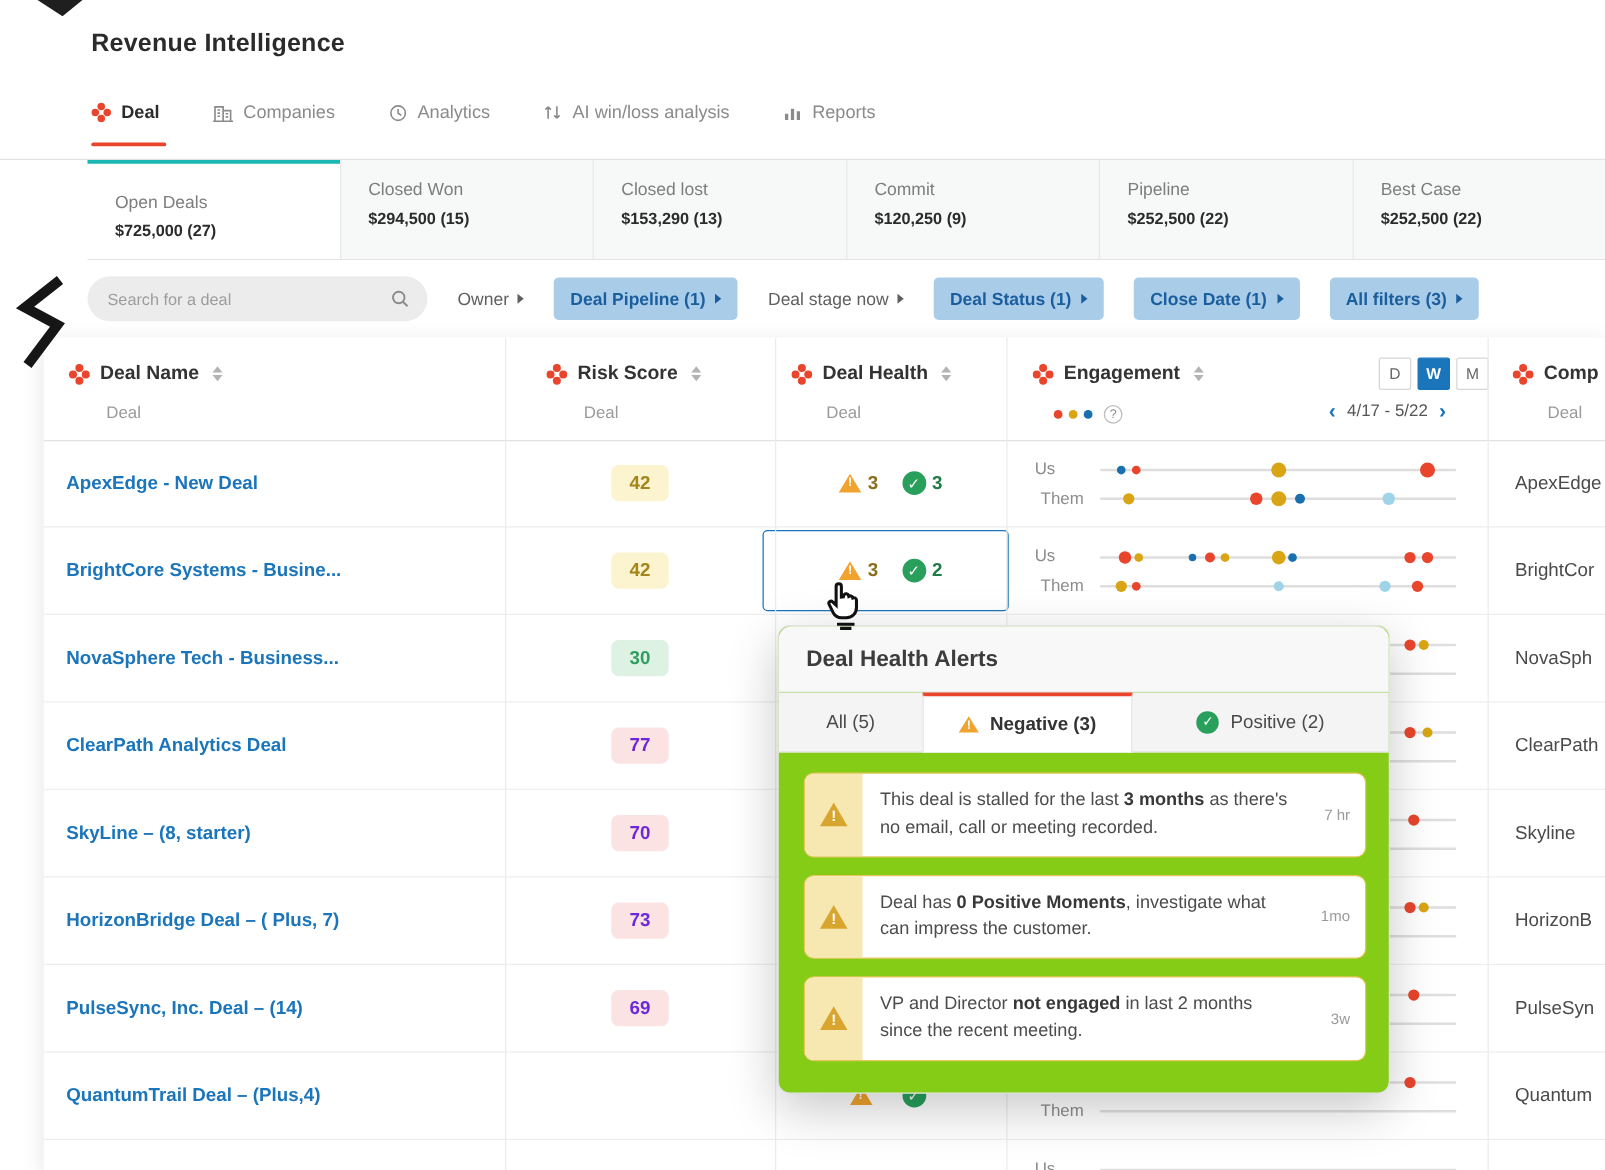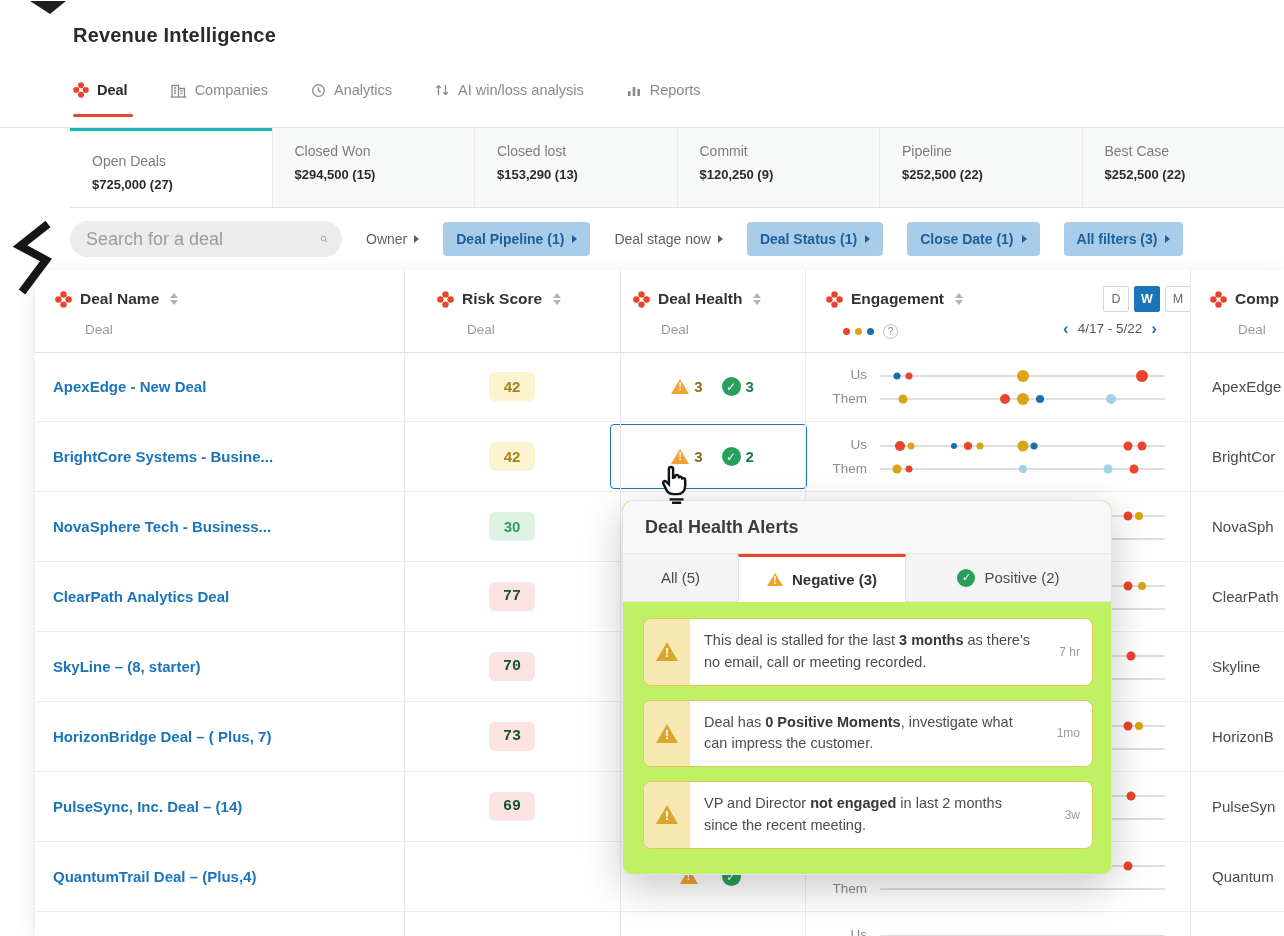--- a/index.html
+++ b/index.html
@@ -20,21 +20,21 @@
   .cards{position:absolute;top:128px;left:70px;right:0;height:80px;display:flex;border-bottom:1px solid #e4e4e4;box-sizing:border-box;}
   .card{flex:1;background:#f7f8f8;border-left:1px solid #e8e8e8;padding:15px 22px;box-sizing:border-box;cursor:pointer;}
   .card:first-child{border-left:none;}
   .card.active{background:#fff;border-top:3px solid #19b8b4;padding-top:22px;}
   .card-label{font-size:14px;color:#7d7d7d;margin-bottom:8px;}
   .card-value{font-size:13px;font-weight:bold;color:#2b2b2b;}
 
   
   .filterbar{position:absolute;top:208px;left:70px;right:10px;height:62px;display:flex;align-items:center;gap:24px;}
   .search{width:272px;height:36px;background:#ececec;border-radius:18px;display:flex;align-items:center;padding:0 14px;box-sizing:border-box;flex-shrink:0;}
-  .search input{flex:1;border:none;background:transparent;outline:none;font-size:18px;color:#1d4ed8;font-family:inherit;}
+  .search input{flex:1;border:none;background:transparent;outline:none;font-size:13px;color:#1d4ed8;font-family:inherit;}
   .search input::placeholder{color:#9c9c9c;}
   .filter-plain{font-size:14px;color:#5f5f5f;display:flex;align-items:center;gap:7px;cursor:pointer;white-space:nowrap;}
   .filter-pill{background:#a9cce9;color:#1b5e9e;font-weight:bold;font-size:14px;padding:9px 13px;border-radius:4px;display:flex;gap:8px;align-items:center;cursor:pointer;white-space:nowrap;}
   .caret{width:0;height:0;border-top:4px solid transparent;border-bottom:4px solid transparent;border-left:5px solid;display:inline-block;}
 
   
   .table-card{position:absolute;top:270px;left:35px;right:0;bottom:0;background:#fff;border-radius:14px 0 0 0;
     box-shadow:0 4px 18px rgba(0,0,0,.10);overflow:hidden;}
   .col-divider{position:absolute;top:0;bottom:0;width:1px;background:#ebebeb;z-index:1;}
 
@@ -60,49 +60,49 @@
 
   .tbody{position:absolute;top:82px;left:0;right:0;bottom:0;}
   .row{position:relative;height:69px;border-bottom:1px solid #eeeeee;}
   .cell-name{position:absolute;left:18px;top:0;height:100%;display:flex;align-items:center;
     font-size:15px;font-weight:bold;color:#1a75bb;cursor:pointer;white-space:nowrap;}
   .cell-risk{position:absolute;left:369px;width:216px;top:0;height:100%;display:flex;align-items:center;justify-content:center;}
   .chip{min-width:46px;height:29px;border-radius:6px;display:flex;align-items:center;justify-content:center;
     font-size:15px;font-weight:bold;box-sizing:border-box;padding:0 8px;}
   .chip-yellow{background:#fcf4cf;color:#a3851c;}
   .chip-green{background:#def2e4;color:#2f9e60;}
-  .chip-red{background:#fbe3e3;color:#14532d;font-family:Liberation Mono, monospace;}
+  .chip-red{background:#fbe3e3;color:#6d28d9;}
   .cell-health{position:absolute;left:585px;width:185px;height:100%;display:flex;align-items:center;justify-content:center;gap:5px;}
   .cnt{font-size:15px;font-weight:bold;}
   .cnt.neg{color:#8a6d1a;}
   .cnt.pos{color:#1f7a46;}
   .warn{position:relative;width:0;height:0;border-left:9px solid transparent;border-right:9px solid transparent;border-bottom:15px solid #f0a32e;}
   .warn::after{content:"!";position:absolute;left:0;top:2px;transform:translateX(-50%);color:#fff;font-size:10px;font-weight:bold;}
   .check{width:19px;height:19px;border-radius:50%;background:#28a05c;color:#fff;font-size:12px;font-weight:bold;
     display:flex;align-items:center;justify-content:center;margin-left:14px;}
   .check::after{content:"\2713";}
   .sel-outline{position:absolute;left:-10px;right:-2px;top:2px;bottom:2px;border:1.6px solid #1a75bb;border-radius:4px;pointer-events:none;}
 
   .cell-eng{position:absolute;left:770px;width:385px;height:100%;}
   .eng-label{position:absolute;left:0;width:62px;text-align:right;font-size:13.5px;color:#8c8c8c;}
-  .us-label{top:50%;margin-top:-20px;}
+  .us-label{top:50%;margin-top:-20px;text-align:center;}
   .them-label{top:50%;margin-top:4px;}
   .line{position:absolute;left:75px;width:285px;height:2px;background:#dedede;border-radius:1px;}
   .us-line{top:50%;margin-top:-12px;}
   .them-line{top:50%;margin-top:11px;}
   .dot{position:absolute;top:1px;border-radius:50%;transform:translate(-50%,-50%);}
   .dot.red{background:#e8452c;}
   .dot.gold{background:#d9a514;}
   .dot.navy{background:#1a6fae;}
   .dot.lightblue{background:#9fd4e8;}
   .cell-comp{position:absolute;left:1155px;right:0;height:100%;display:flex;align-items:center;
     padding-left:22px;font-size:15px;color:#4a4a4a;overflow:hidden;white-space:nowrap;cursor:pointer;}
 
   
-  .popup{position:absolute;left:587px;top:230px;width:490px;height:375px;background:#bef264;border:1px solid #e3e3e3;
+  .popup{position:absolute;left:587px;top:230px;width:490px;height:375px;background:#84cc16;border:1px solid #e3e3e3;
     border-radius:10px;box-shadow:0 12px 40px rgba(0,0,0,.22);z-index:40;box-sizing:border-box;}
   .popup-header{height:52px;display:flex;align-items:center;padding-left:22px;border-bottom:1px solid #e6e6e6;
     background:#f8f8f8;border-radius:10px 10px 0 0;font-size:18px;font-weight:bold;color:#3c3c3c;}
   .popup-tabs{display:flex;height:48px;background:#f4f4f4;border-bottom:1px solid #e2e2e2;box-sizing:border-box;}
   .ptab{display:flex;align-items:center;justify-content:center;gap:9px;font-size:15px;color:#4a4a4a;cursor:pointer;box-sizing:border-box;}
   .ptab-all{width:115px;}
   .ptab-negative{width:168px;background:#fff;border-top:3px solid #e8452c;border-left:1px solid #e2e2e2;border-right:1px solid #e2e2e2;
     margin-bottom:-1px;font-weight:bold;color:#333;}
   .ptab-positive{flex:1;}
   .warn-sm{border-left-width:8px;border-right-width:8px;border-bottom-width:13px;}

